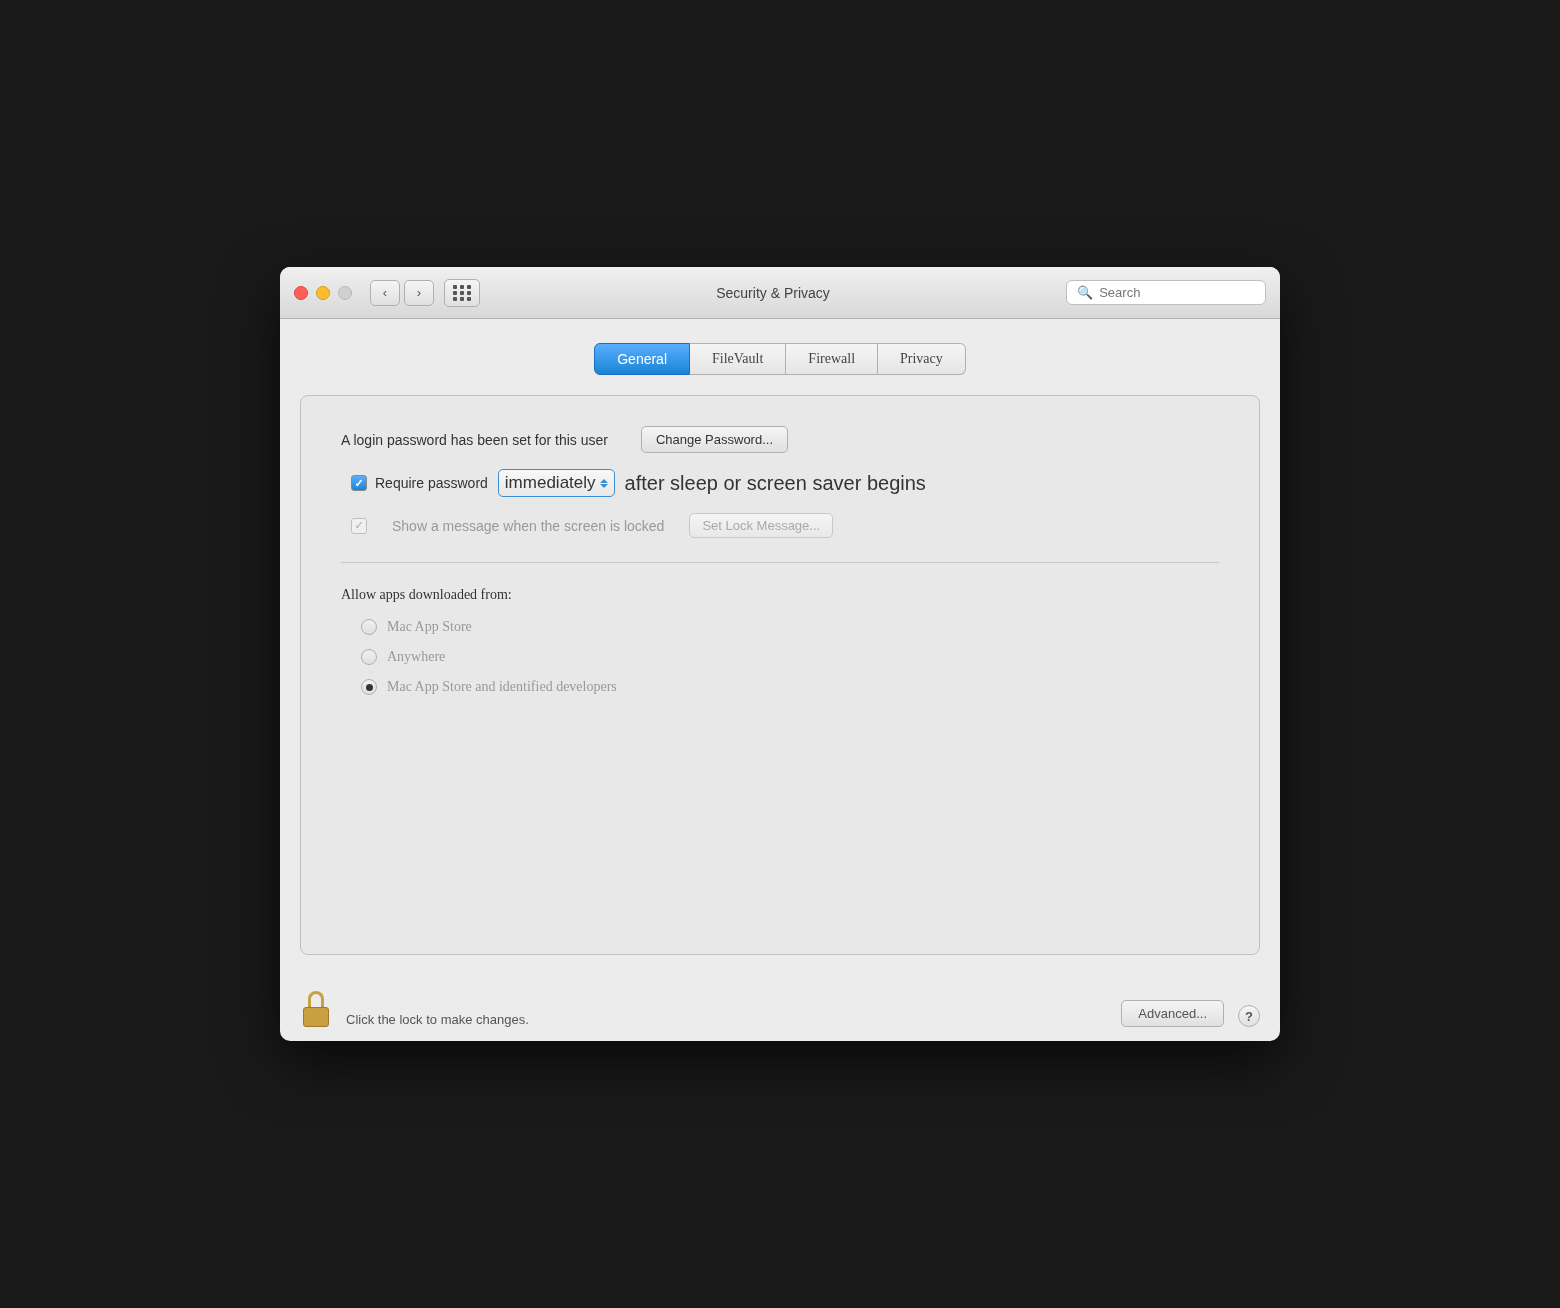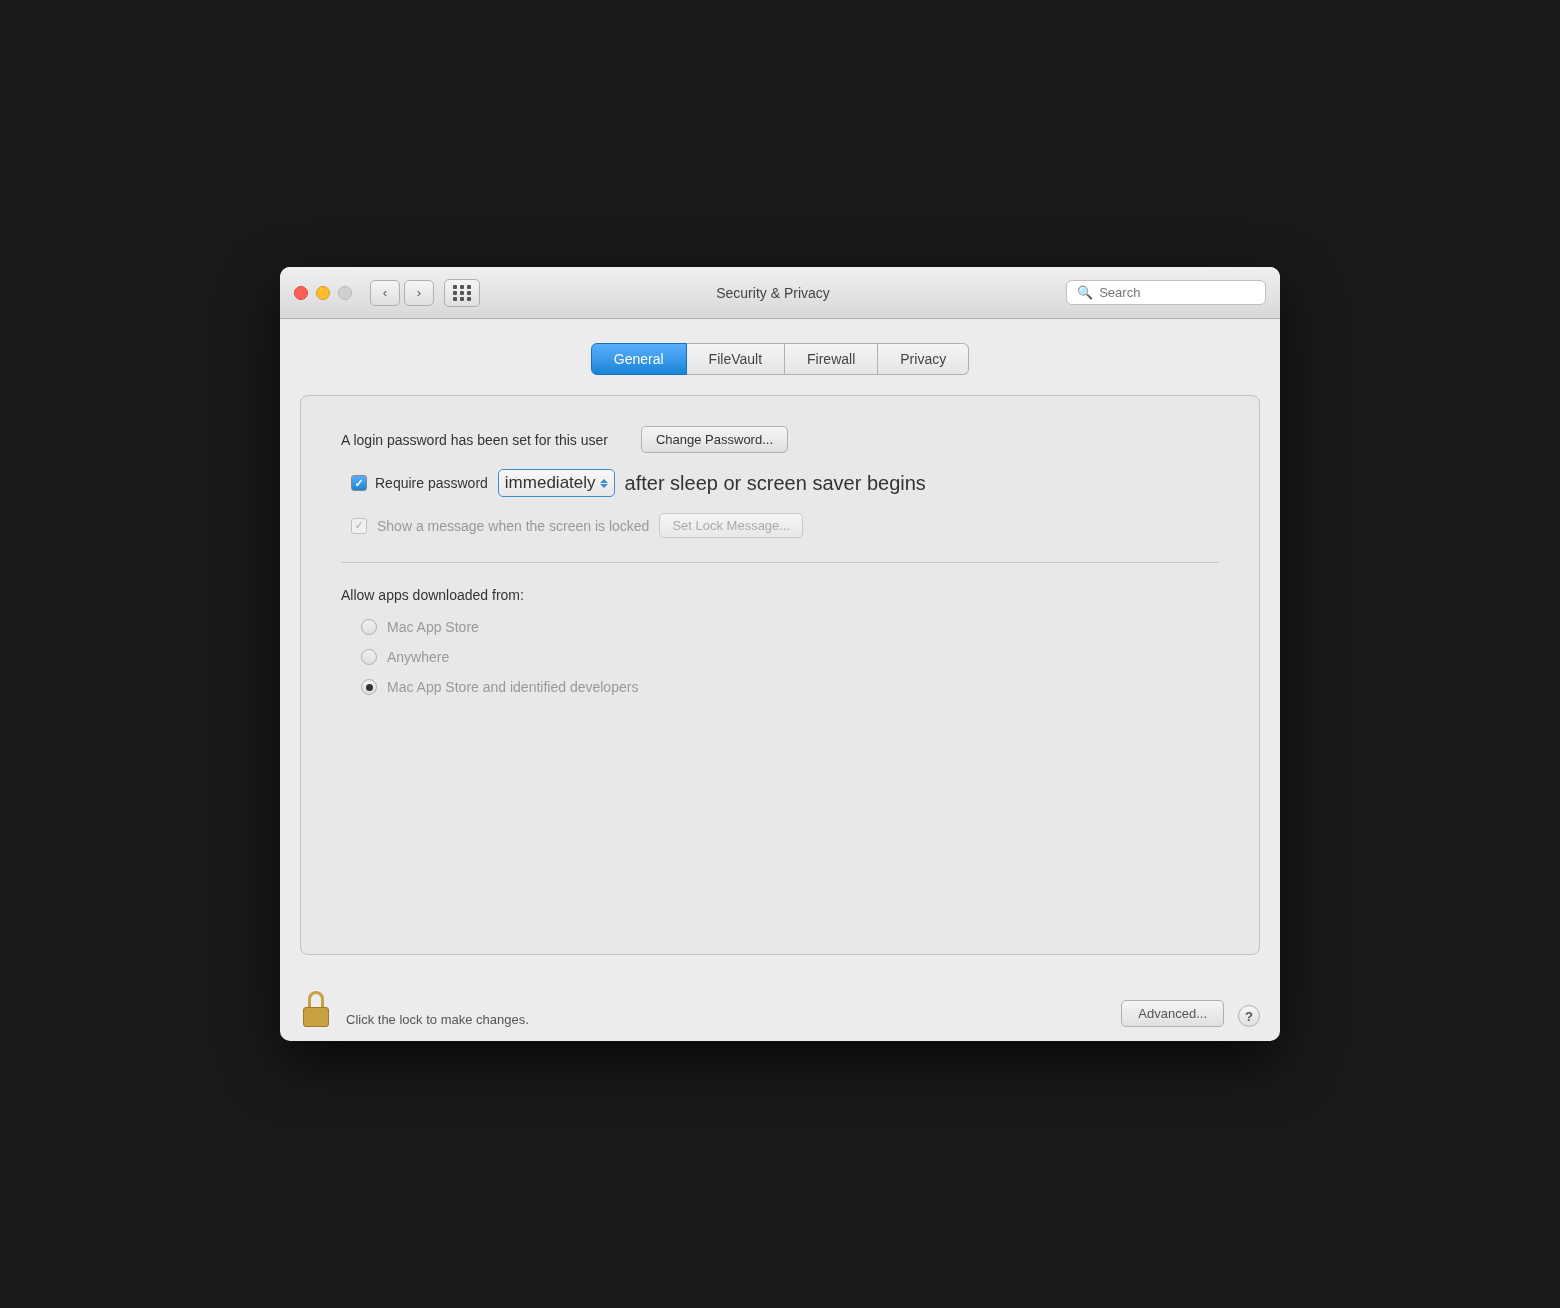--- a/index.html
+++ b/index.html
@@ -153,20 +153,21 @@
     .tab:first-child {
       border-radius: 6px 0 0 6px;
     }
 
     .tab:last-child {
       border-radius: 0 6px 6px 0;
     }
 
     .tab + .tab {
       border-left: none;
+      font-family: Liberation Serif, serif;
     }
 
     .tab.active {
       background: linear-gradient(to bottom, #5aafff, #1a84d4);
       color: white;
       border-color: #1a70c0;
     }
 
     
     .panel {
@@ -284,21 +285,21 @@
     }
 
     .after-text {
       font-size: 20px;
       color: #333;
     }
 
     .password-row3 {
       display: flex;
       align-items: center;
-      gap: 10px;
+      gap: 25px;
       padding-left: 10px;
     }
 
     .checkbox-disabled {
       width: 16px;
       height: 16px;
       border: 1px solid #c0c0c0;
       border-radius: 3px;
       background: #f0f0f0;
       display: flex;
@@ -327,20 +328,21 @@
       cursor: pointer;
       color: #aaa;
     }
 
     
     .apps-section {
       padding-top: 24px;
       display: flex;
       flex-direction: column;
       gap: 16px;
+      font-family: Liberation Serif, serif;
     }
 
     .apps-title {
       font-size: 14px;
       color: #333;
       font-weight: 500;
     }
 
     .radio-group {
       display: flex;

